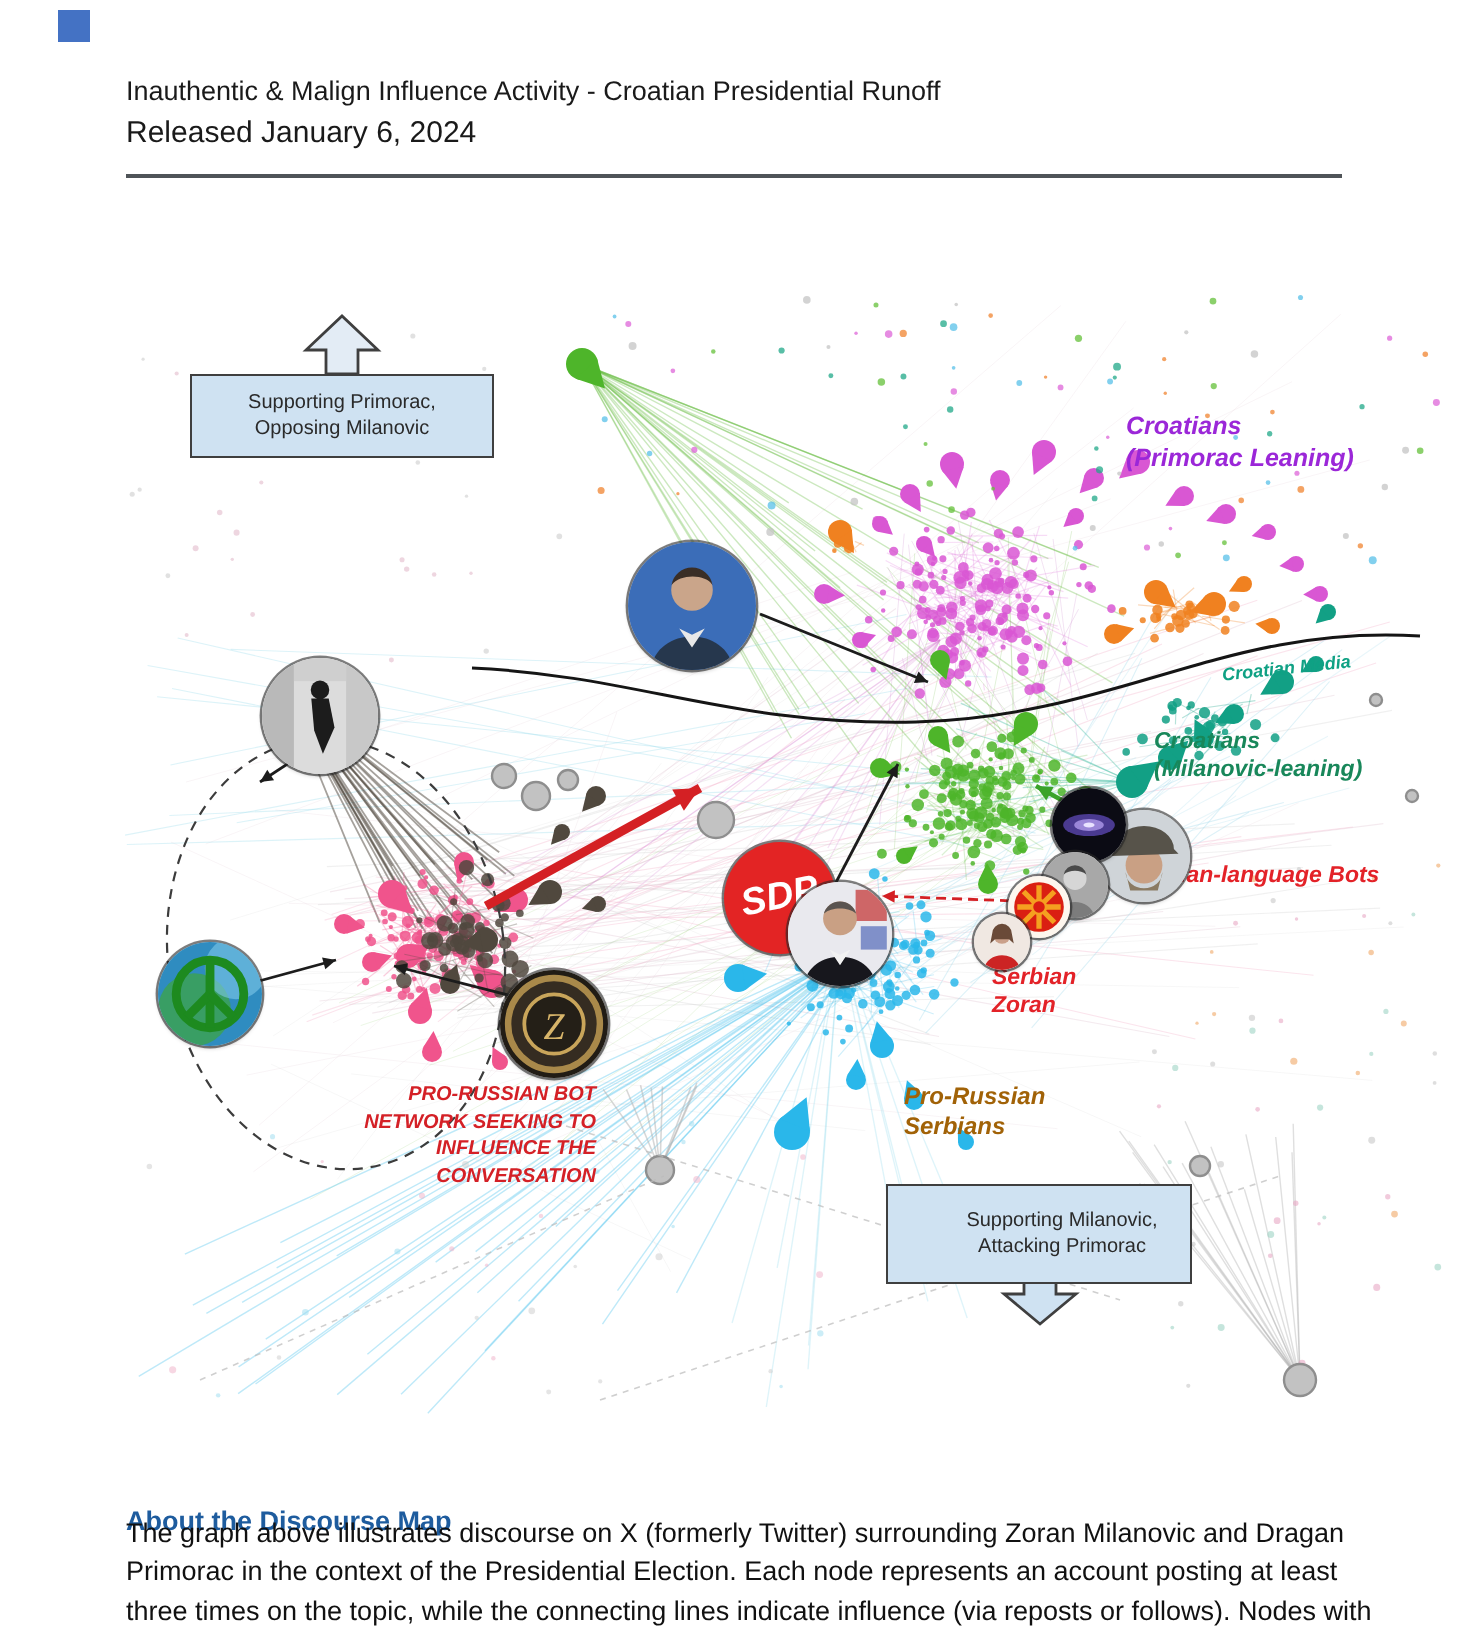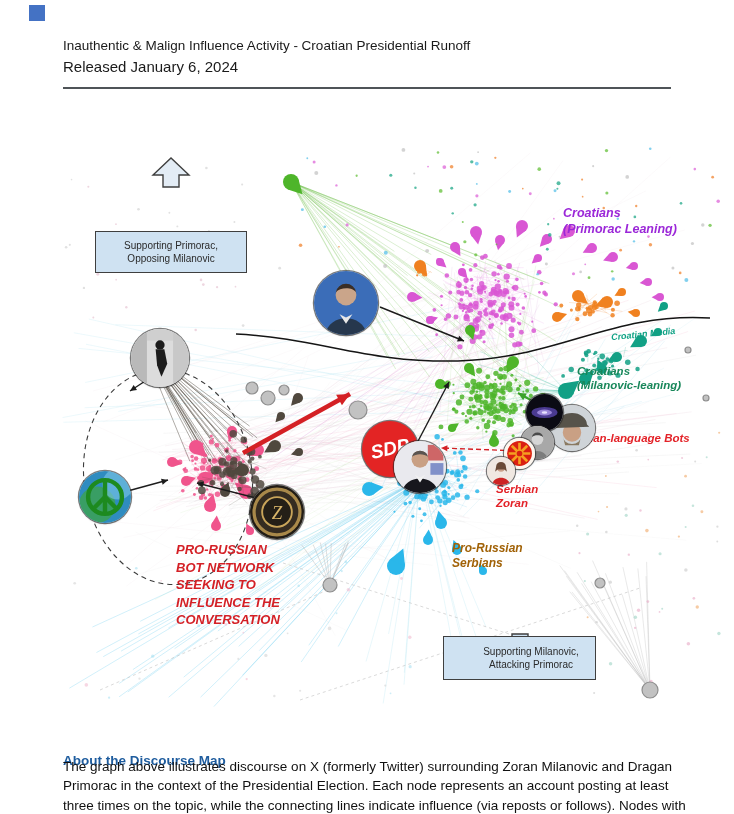--- a/index.html
+++ b/index.html
@@ -13,26 +13,26 @@
   .doc-title{left:62px;top:94px;font-size:27px;font-weight:bold;letter-spacing:-0.5px;}
   #net-svg{left:0;top:0;z-index:1;}
   #arrow-svg{left:0;top:0;z-index:4;pointer-events:none;}
   .lbl{position:absolute;font-weight:bold;font-style:italic;white-space:pre-line;z-index:5;line-height:1.25;}
   #lbl-primorac{left:563px;top:206px;font-size:12.5px;color:#9b27d8;}
   #lbl-media{left:611px;top:329px;font-size:9px;color:#0fa184;transform:rotate(-6deg);}
   #lbl-milanovic{left:577px;top:364px;font-size:11.5px;color:#18875a;}
   #lbl-hrbots{left:560px;top:431px;font-size:11.5px;color:#e32228;}
   #lbl-srbbots{left:496px;top:482px;font-size:11.5px;color:#e32228;}
   #lbl-prorus{left:452px;top:541px;font-size:12px;color:#a16207;}
-  #lbl-botnet{left:176px;top:541px;width:122px;font-size:13px;color:#d42026;text-align:left;line-height:1.35;}
+  #lbl-botnet{left:176px;top:541px;width:122px;font-size:10px;color:#d42026;text-align:right;line-height:1.35;}
   .callout{position:absolute;background:#cfe2f2;border:1.5px solid #3f3f3f;color:#2a2a2a;
            font-size:10px;text-align:center;display:flex;align-items:center;justify-content:center;
-           padding:2px 8px;box-sizing:border-box;z-index:5;line-height:1.35;margin-top:44px;}
+           padding:2px 8px;box-sizing:border-box;z-index:5;line-height:1.35;}
   #callout-top{left:95px;top:187px;width:152px;height:42px;}
-  #callout-bottom{left:443px;top:592px;width:153px;height:44px;padding-left:31px;}
+  #callout-bottom{left:443px;top:592px;width:153px;height:50px;padding-left:31px;}
   .avatar{position:absolute;border-radius:50%;z-index:6;box-shadow:0 0 0 1.2px rgba(40,40,40,.6),0 1px 2px rgba(0,0,0,.25);overflow:hidden;background:#ddd;}
   .avatar svg{display:block;width:100%;height:100%;}
   #av-dancer{left:131px;top:329px;width:58px;height:58px;}
   #av-peace{left:79px;top:471px;width:52px;height:52px;}
   #av-zcoin{left:250px;top:485px;width:54px;height:54px;}
   #av-primorac{left:314px;top:271px;width:64px;height:64px;}
   #av-sdp{left:362px;top:421px;width:56px;height:56px;display:flex;align-items:center;justify-content:center;
           background:#e32424;color:#fff;font-weight:bold;font-style:italic;font-size:19px;transform:rotate(-12deg);}
   #av-milanovic{left:394px;top:441px;width:52px;height:52px;}
   #av-capman{left:549px;top:405px;width:46px;height:46px;}

